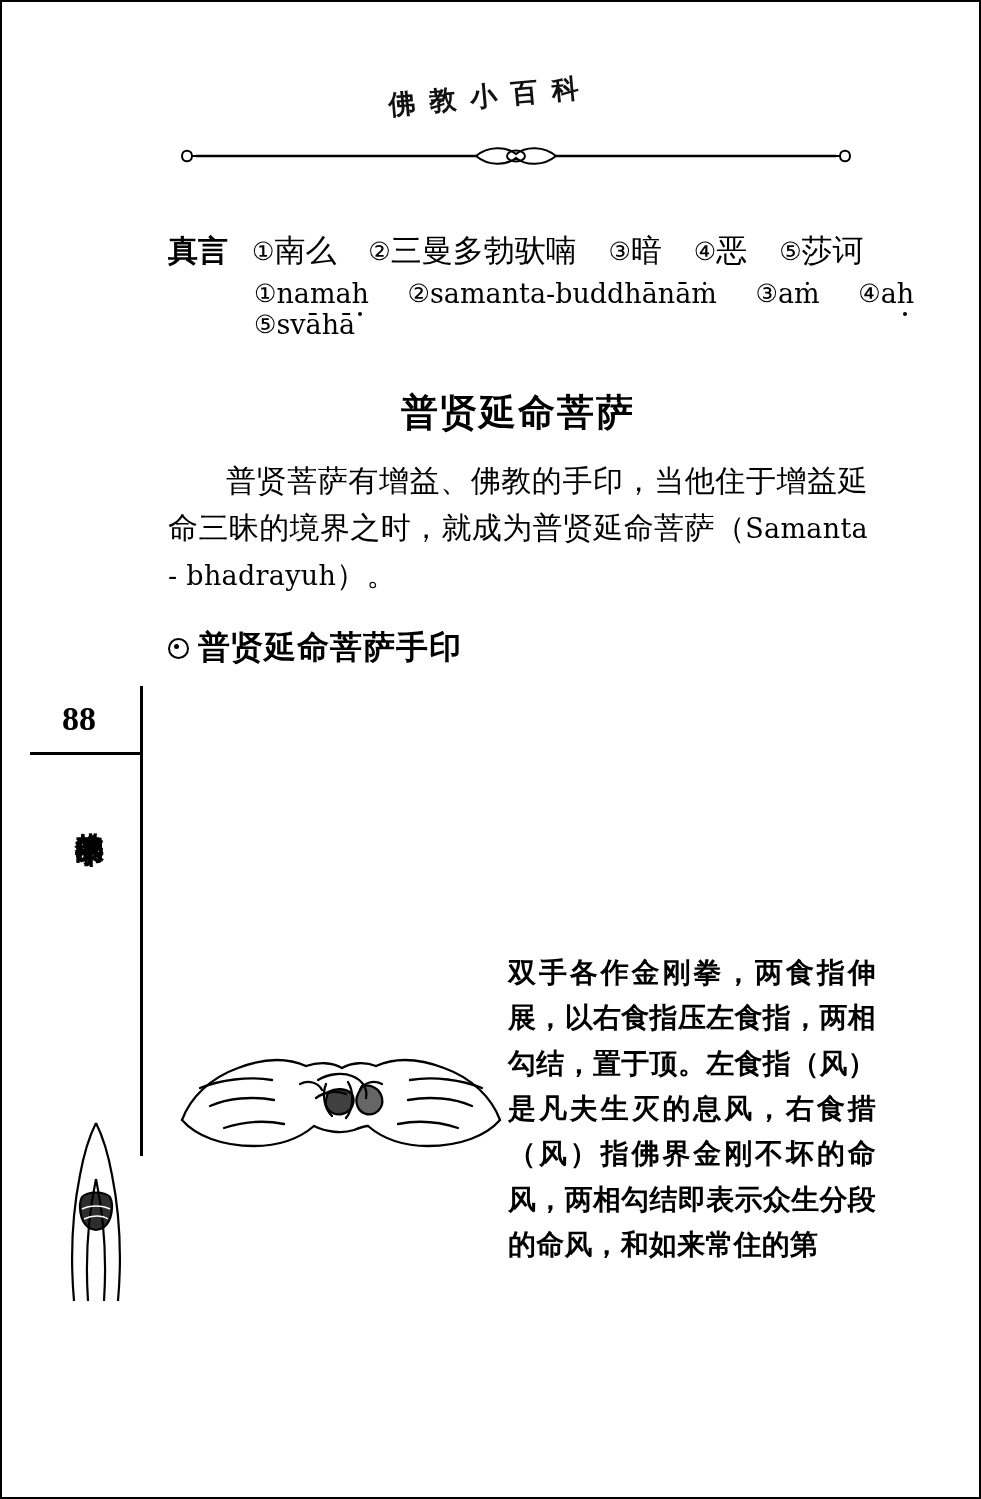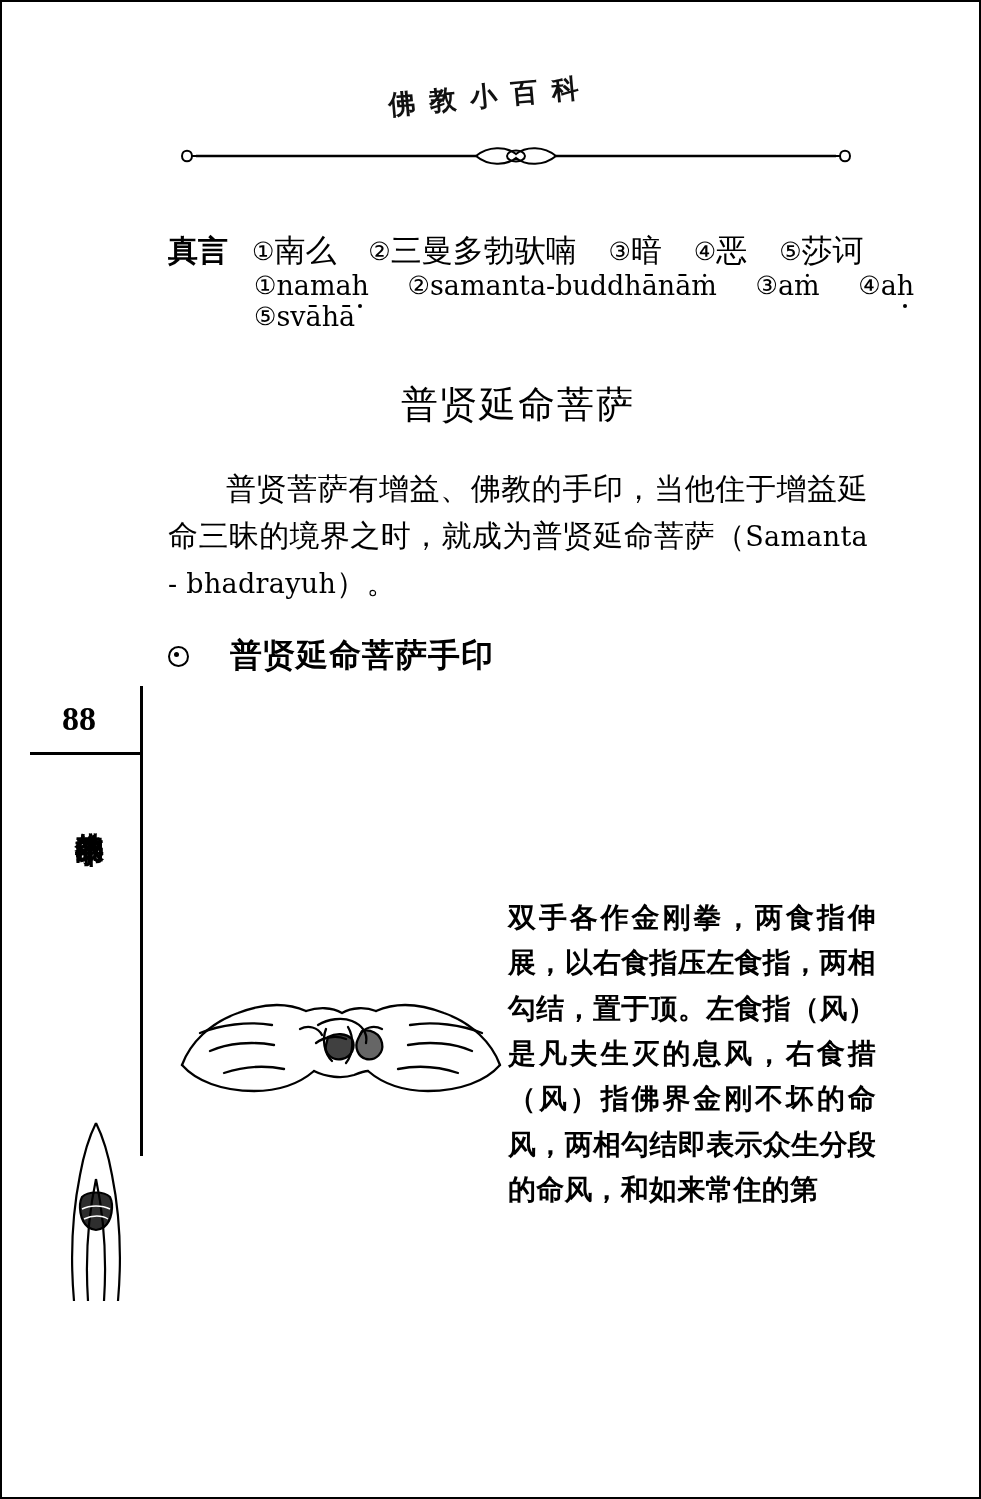--- a/index.html
+++ b/index.html
@@ -121,21 +121,21 @@
     font-size: 31px;
     white-space: nowrap;
     text-align: center;
   }
   .mantra-cn .seg { margin-right: 22px; }
   .circ {
     font-size: 25px;
     vertical-align: 1px;
   }
   .mantra-rom {
-    margin-top: 4px;
+    margin-top: 12px;
     font-size: 27px;
     font-family: "DejaVu Serif", serif;
     white-space: nowrap;
     padding-left: 86px;
   }
   .mantra-rom .seg { margin-right: 30px; }
   .mantra-rom2 {
     font-size: 27px;
     padding-left: 86px;
   }
@@ -144,24 +144,24 @@
     content: "";
     position: absolute;
     left: 50%; bottom: -7px;
     width: 4px; height: 4px;
     margin-left: -2px;
     background: #000;
     border-radius: 50%;
   }
 
   h1.section-title {
-    margin: 48px 0 36px 0;
+    margin: 48px 0 20px 0;
     text-align: center;
     font-family: "DejaVu Sans", sans-serif;
-    font-weight: normal;
+    font-weight: bold;
     font-size: 37px;
     letter-spacing: 2px;
   }
 
   p.body-par {
     margin: 0 0 6px 0;
     font-size: 30px;
     line-height: 1.56;
     text-align: justify;
     text-indent: 58px;
@@ -173,21 +173,20 @@
   }
 
   h2.sub-title {
     margin: 28px 0 0 0;
     font-family: "DejaVu Sans", sans-serif;
     font-weight: bold;
     font-size: 32px;
     letter-spacing: 1px;
     display: flex;
     align-items: center;
-    gap: 32px;
   }
   .bullet-ring {
     display: inline-block;
     width: 17px; height: 17px;
     border: 2.5px solid #000;
     border-radius: 50%;
     margin-right: 9px;
     position: relative;
   }
   .bullet-ring::after {
@@ -195,21 +194,21 @@
     position: absolute;
     left: 4px; top: 4px;
     width: 5px; height: 5px;
     background: #000;
     border-radius: 50%;
   }
 
   
   .fig-block {
     position: absolute;
-    left: 168px; top: 895px;
+    left: 168px; top: 950px;
     width: 710px;
     height: 360px;
   }
   .fig-drawing {
     position: absolute;
     left: 8px; top: 78px;
     width: 330px; height: 140px;
   }
   .fig-text {
     position: absolute;

